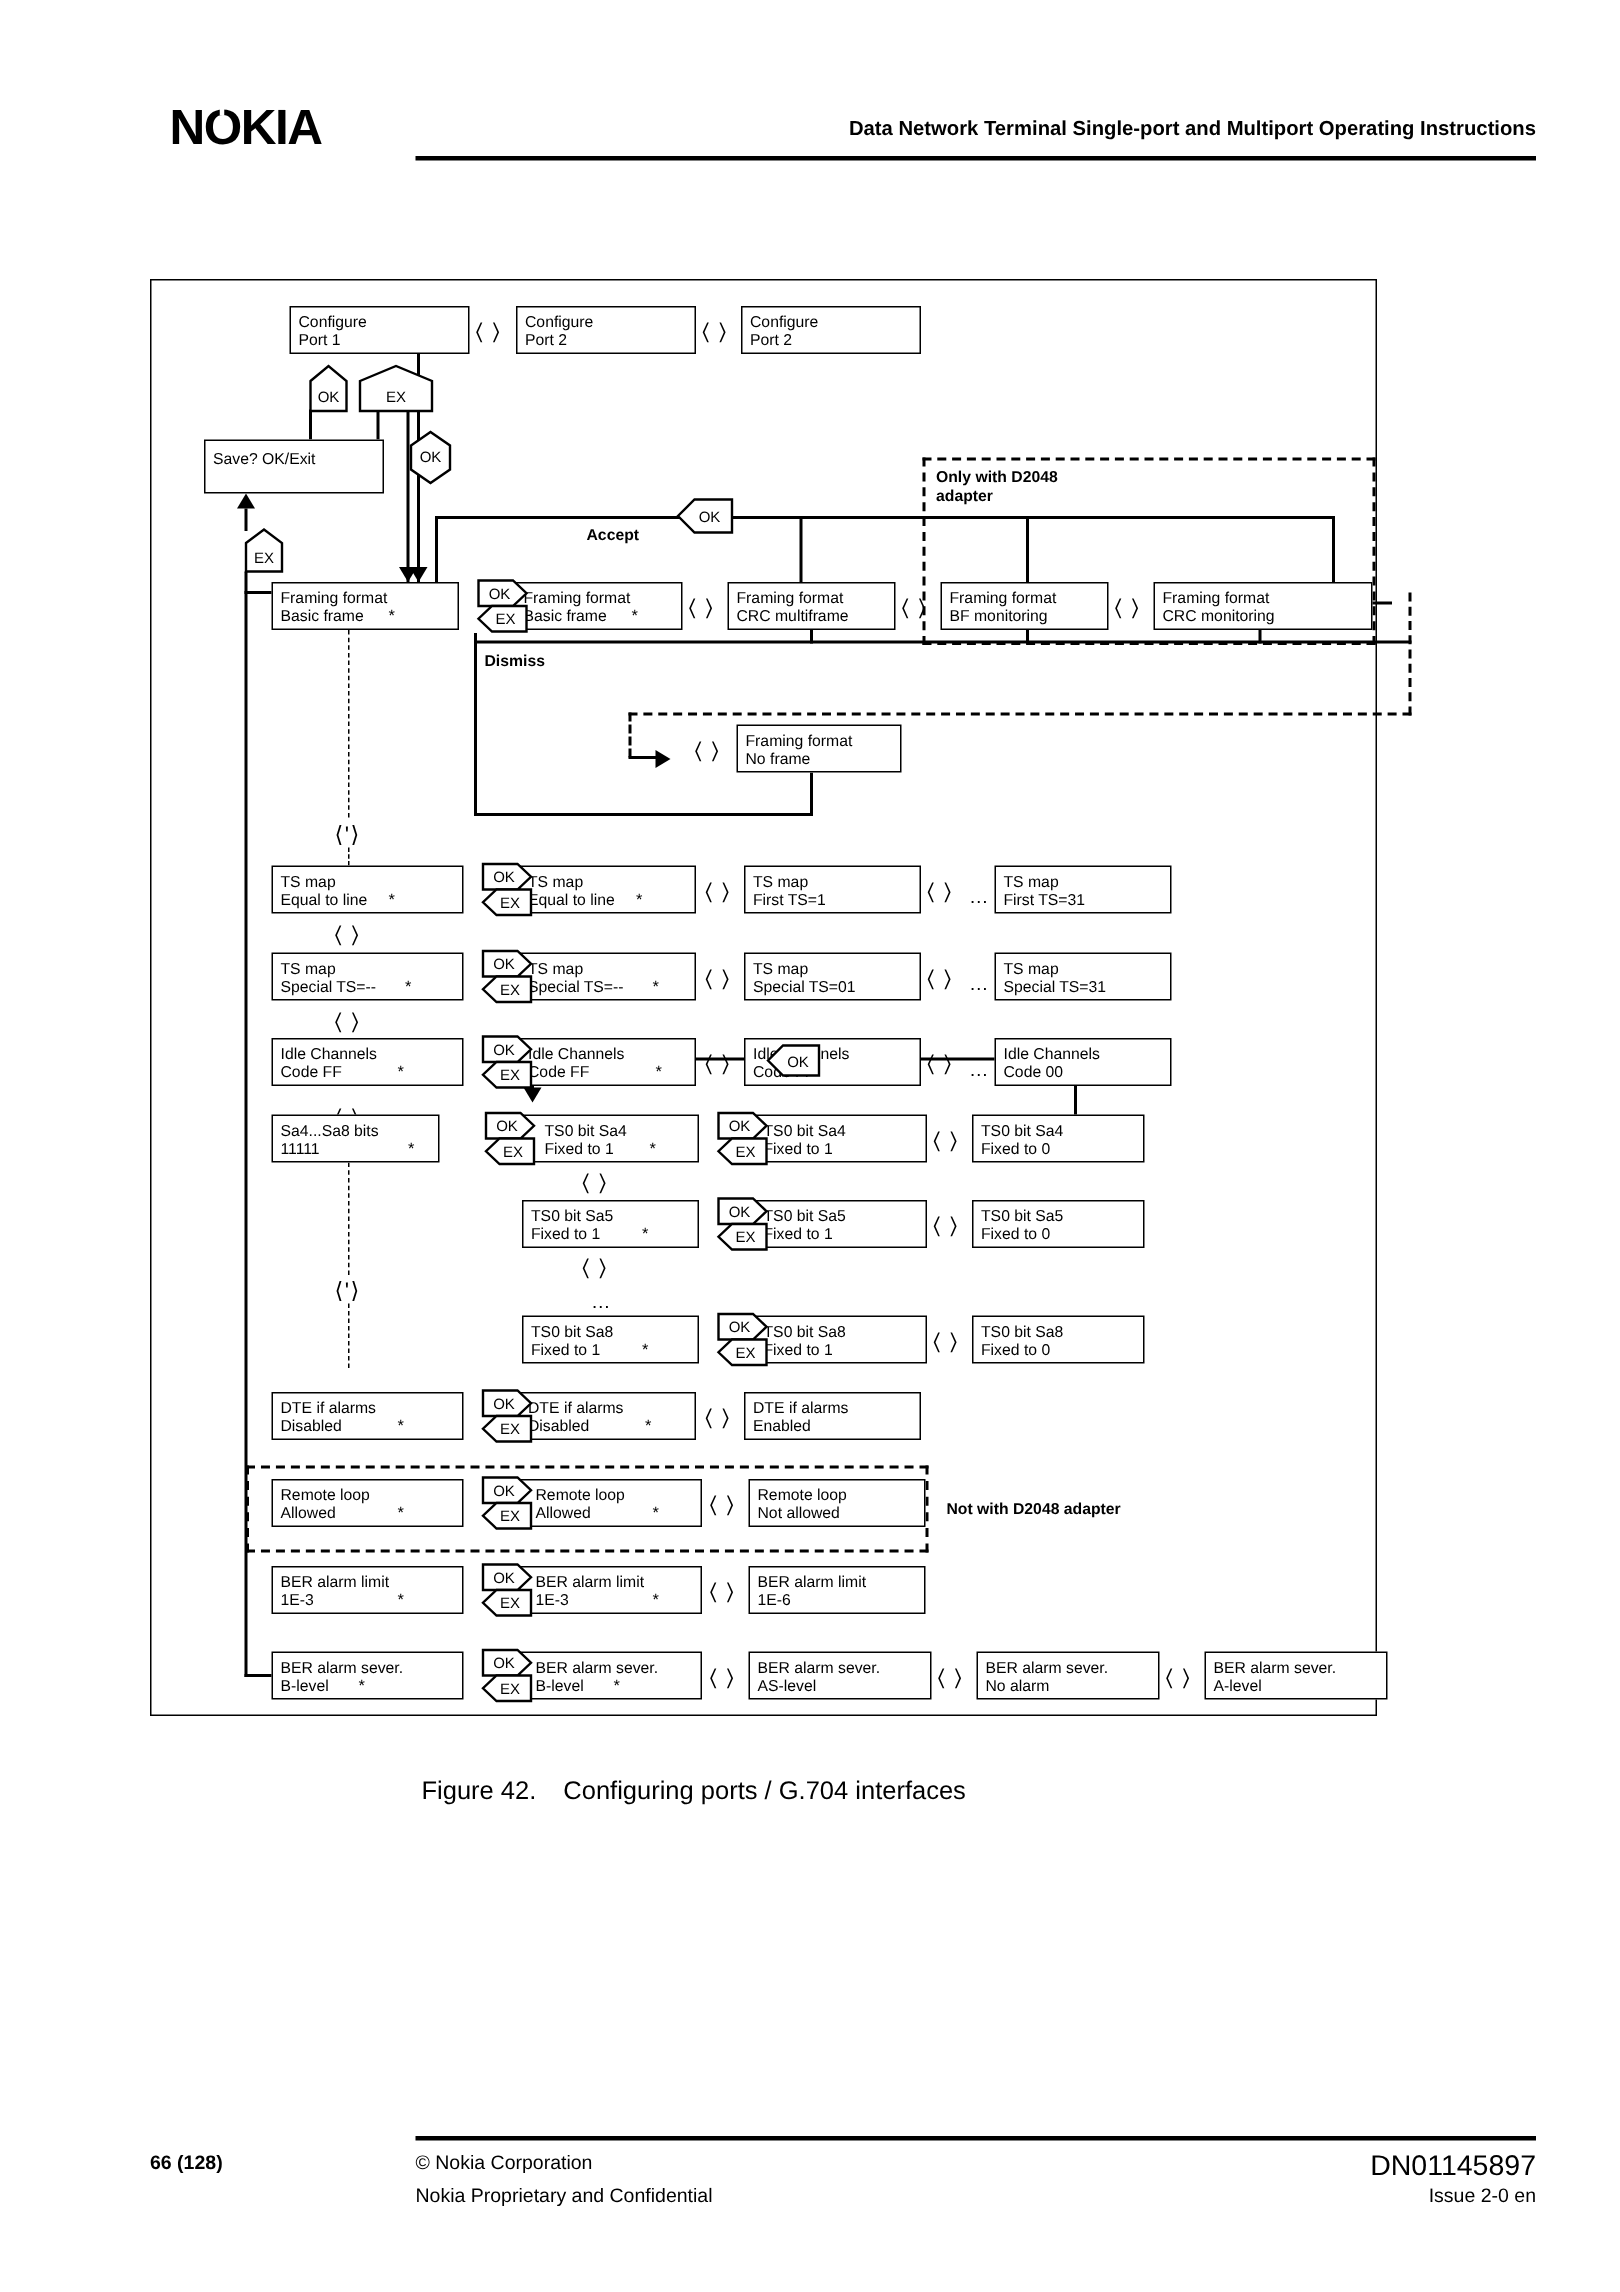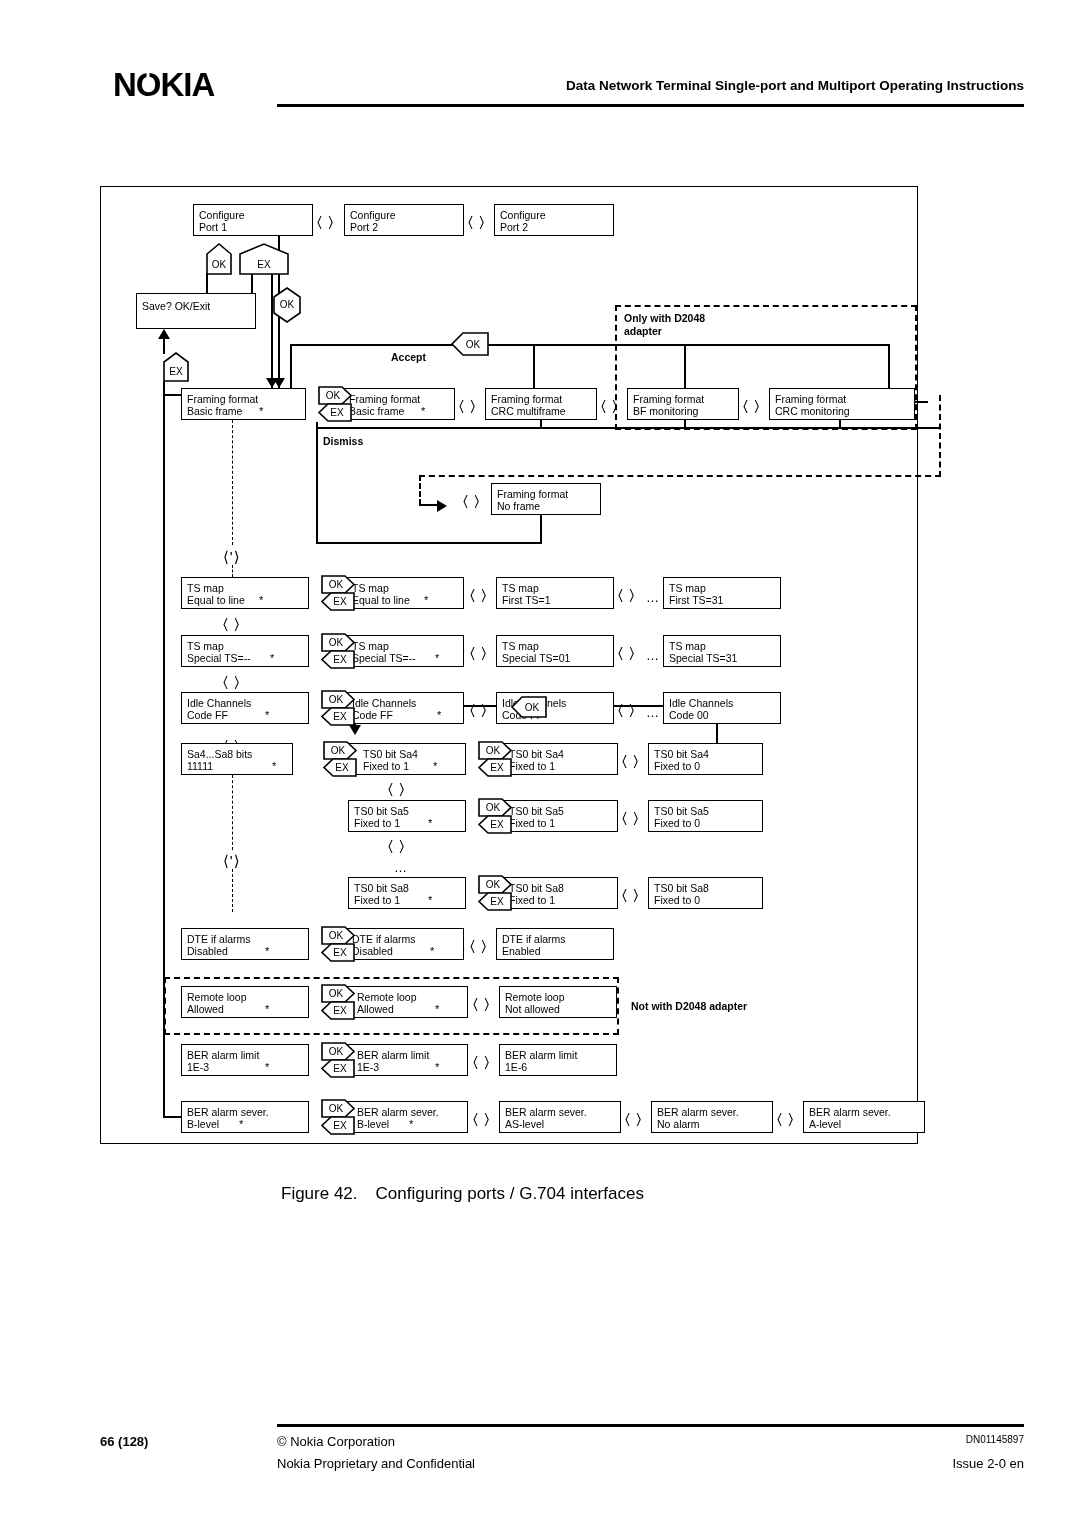--- a/index.html
+++ b/index.html
@@ -68,21 +68,21 @@
 
   
   #figure-caption{position:absolute;left:281px;top:1184px;font-size:17px;}
   #figure-caption .num{margin-right:18px;text-align:right;}
 
   
   #footer-rule{position:absolute;left:277px;right:56px;top:1424px;height:3px;background:#000;}
   #footer-page{position:absolute;left:100px;top:1434px;font-size:13px;font-weight:bold;}
   #footer-c1{position:absolute;left:277px;top:1434px;font-size:13px;}
   #footer-c2{position:absolute;left:277px;top:1456px;font-size:13px;}
-  #footer-r1{position:absolute;right:56px;top:1434px;font-size:10px;text-align:right;}
+  #footer-r1{position:absolute;right:56px;top:1434px;font-size:19px;text-align:right;}
   #footer-r2{position:absolute;right:56px;top:1456px;font-size:13px;text-align:right;}
 </style>
 </head>
 <body>
 
 <div class="page">
 
   <div id="nokia-logo">N<span class="o">O</span>KIA</div>
   <div id="header-title">Data Network Terminal Single-port and Multiport Operating Instructions</div>
   <div id="header-rule"></div>

